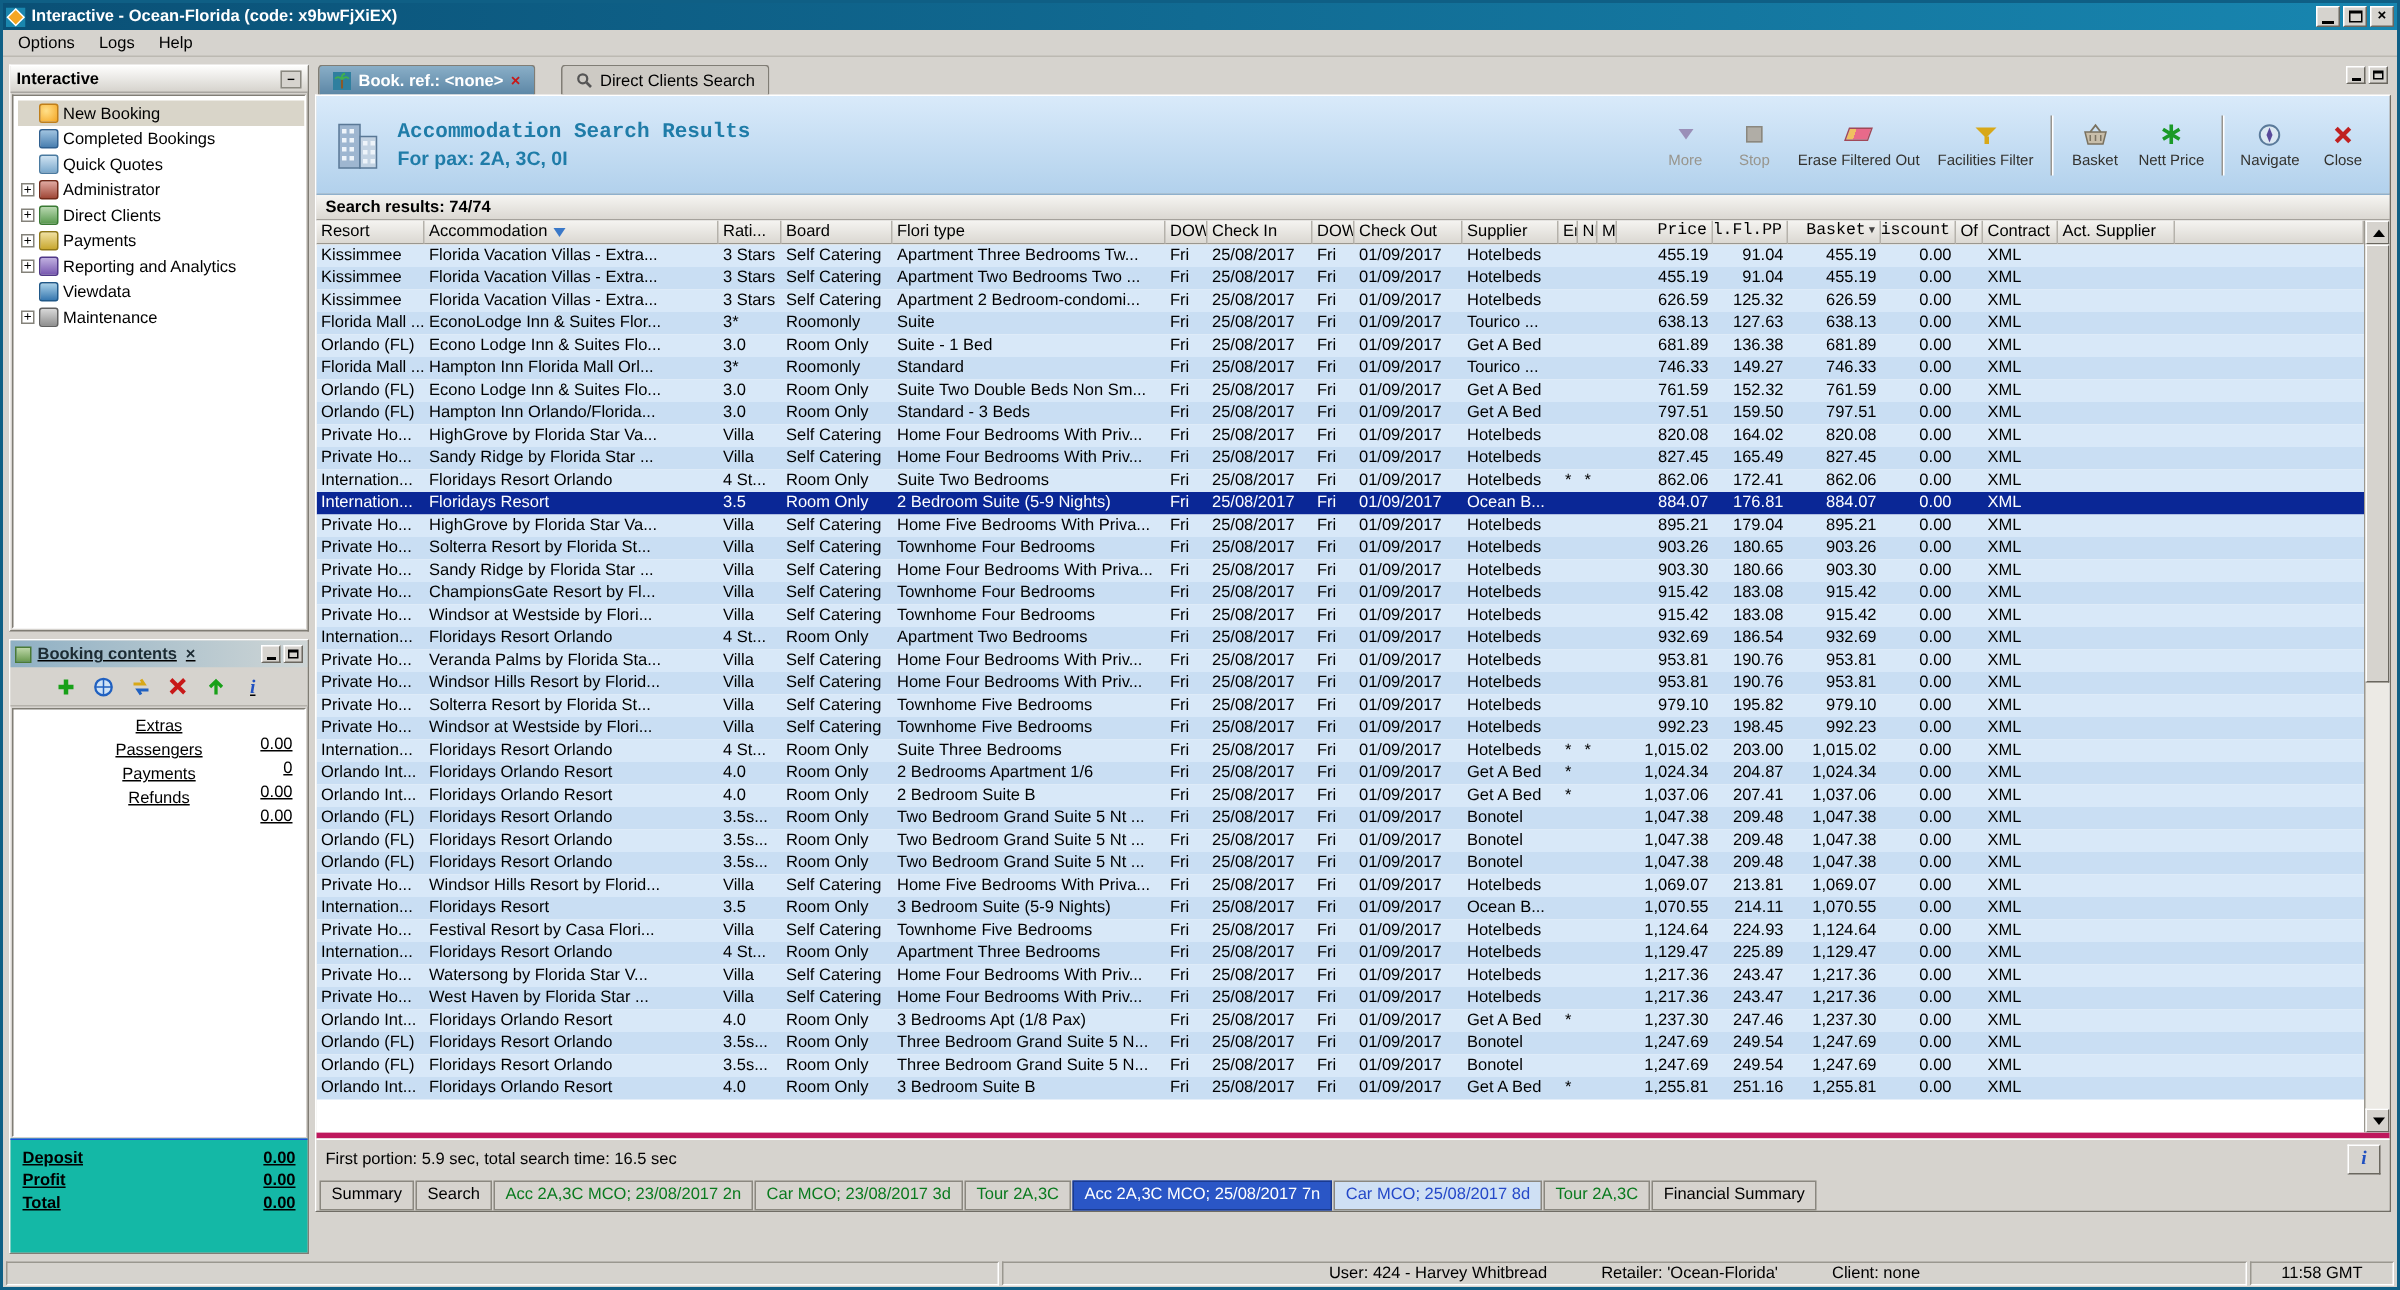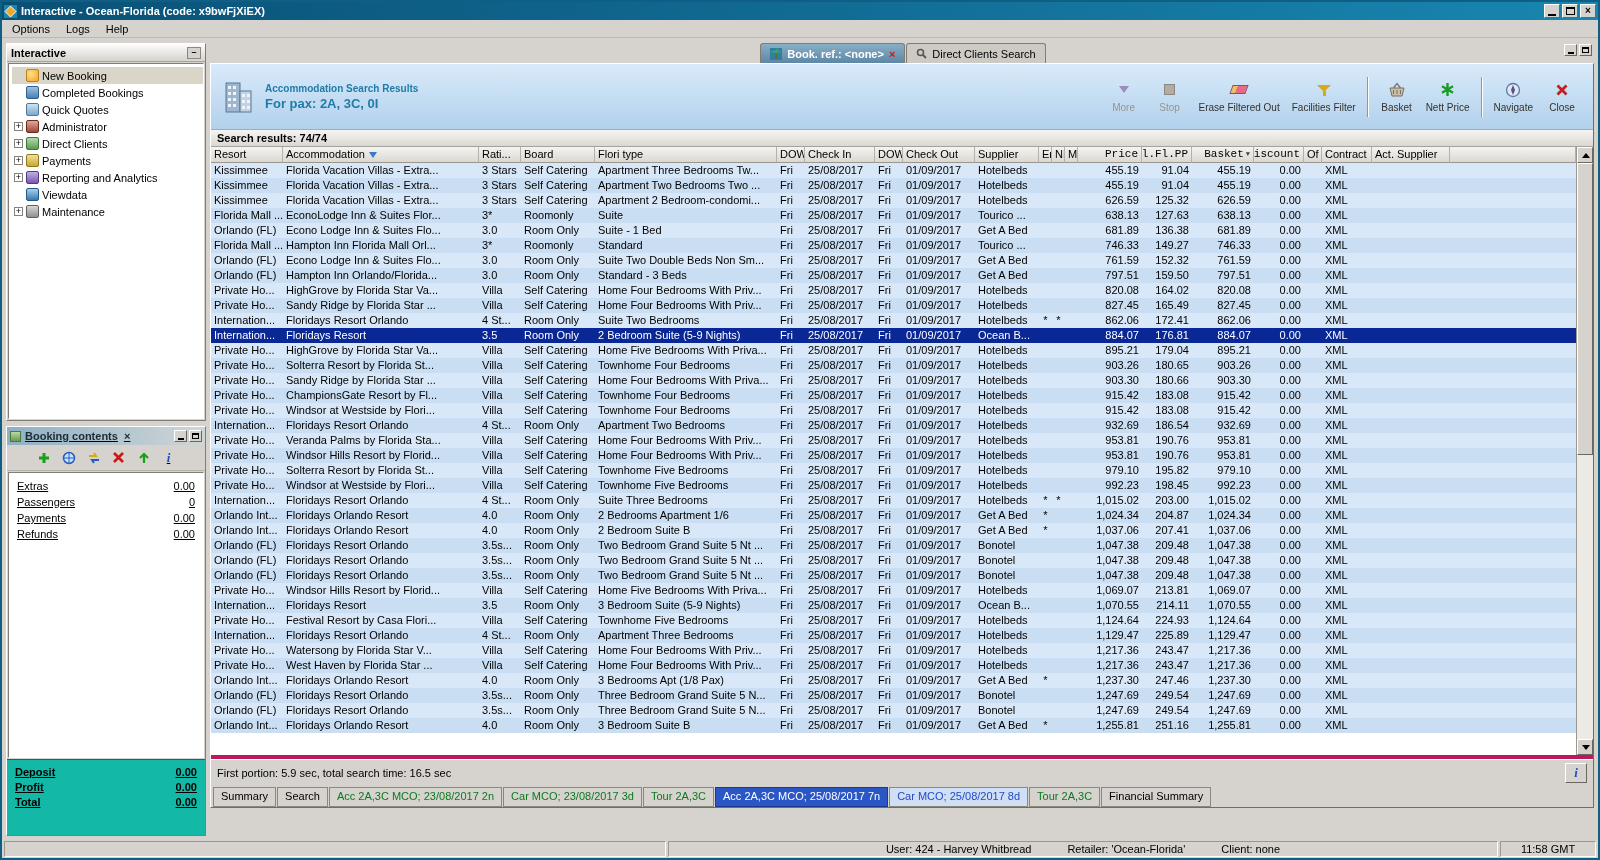--- a/index.html
+++ b/index.html
@@ -64,43 +64,43 @@
   .bc-winbtns { margin-left:auto; display:flex; gap:2px; }
   .bc-wbtn { width:13px; height:12px; background:#d6d3ce; border:1px solid; border-color:#fff #6a675f #6a675f #fff;
     display:flex; align-items:center; justify-content:center; }
   .g-min-s { width:6px; height:2px; background:#000; margin-top:5px; }
   .g-res-s { width:7px; height:6px; border:1px solid #000; border-top-width:2px; }
   .bc-toolbar { height:26px; display:flex; align-items:center; justify-content:center; gap:8px;
     border-bottom:1px solid #b5b2ab; background:#d6d3ce; }
   .bc-tbtn { width:17px; height:17px; display:flex; align-items:center; justify-content:center; }
   .bc-list { flex:1; background:#fff; border:1px solid; border-color:#807d75 #fff #fff #807d75; margin:1px;
     padding-top:5px; overflow:hidden; }
-  .bc-row { display:flex; height:16px; padding:0 8px; align-items:center; }
+  .bc-row { display:flex; height:16px; padding:0 8px; align-items:center;flex-direction:column; }
   .bc-value { margin-left:auto; }
   .bc-totals { border-top:1px solid #1d4ed8; background:#14b8a6; padding:4px 8px 26px; }
   .bc-trow { display:flex; height:15px; font-weight:bold; align-items:center; }
   .info-i { font:bold italic 13px "Liberation Serif", serif; color:#2050c0; }
 
   
   .main { position:absolute; left:208px; top:40px; right:4px; }
-  .mtabs { height:21px; display:flex; align-items:flex-end; gap:1px; padding-left:2px; position:relative;justify-content:center; }
+  .mtabs { height:21px; display:flex; align-items:flex-end; gap:17px; padding-left:2px; position:relative; }
   .mtab { height:20px; display:flex; align-items:center; gap:5px; padding:0 9px;
     border:1px solid #807d75; border-bottom:none; border-radius:3px 3px 0 0; background:#cdcac4; }
   .mtab.active { background:linear-gradient(#89aec7,#5d87a6); color:#fff; font-weight:bold; }
   .tabx { color:#c81818; font-weight:bold; font-size:11px; line-height:10px; }
   .m-winbtns { position:absolute; right:2px; top:2px; display:flex; gap:2px; }
   .mainpanel { border:1px solid; border-color:#fff #706d65 #706d65 #fff; background:#d6d3ce;
     height:745px; display:flex; flex-direction:column; }
 
   
   .headerband { height:66px; background:linear-gradient(#d9eafa,#b2d1ec); border-bottom:1px solid #8fb0cc;
     display:flex; align-items:center; position:relative; flex:none; }
   .bldg { margin:0 10px 0 12px; flex:none; }
   .htitles { display:flex; flex-direction:column; }
-  .htitle { font-size:10px; font-weight:bold; color:#1f7ca8; }
+  .htitle { font-size:14px; font-weight:bold; color:#1f7ca8;font-family:Liberation Mono, monospace; }
   .hsub { font-size:13px; font-weight:bold; color:#1f7ca8; margin-top:2px; }
   .toolbar { margin-left:auto; display:flex; align-items:center; padding-right:8px; }
   .tbtn { min-width:46px; padding:2px 6px; display:flex; flex-direction:column; align-items:center; gap:3px;
     font-size:10px; color:#33322e; }
   .tbtn.disabled { color:#98958d; }
   .ticonbox { height:18px; display:flex; align-items:center; justify-content:center; }
   .tsep { width:2px; height:40px; border-left:1px solid #989590; border-right:1px solid #fff; margin:0 5px; }
   .icon-more { width:0; height:0; border-left:5px solid transparent; border-right:5px solid transparent;
     border-top:7px solid #9a8fb8; }
   .icon-stop { width:11px; height:11px; background:#b0ada6; border:1px solid #8a877f; }

